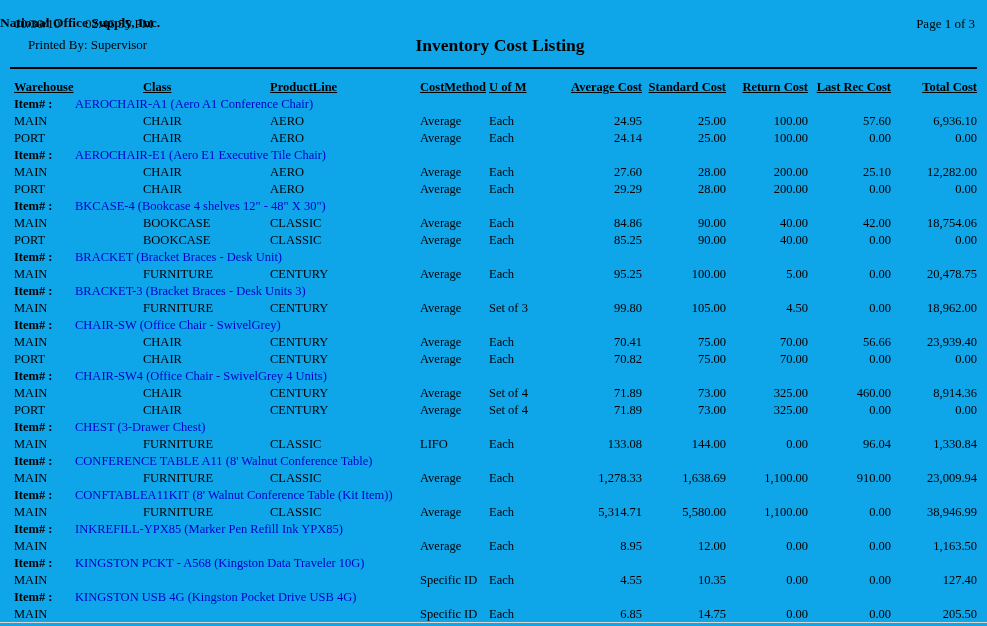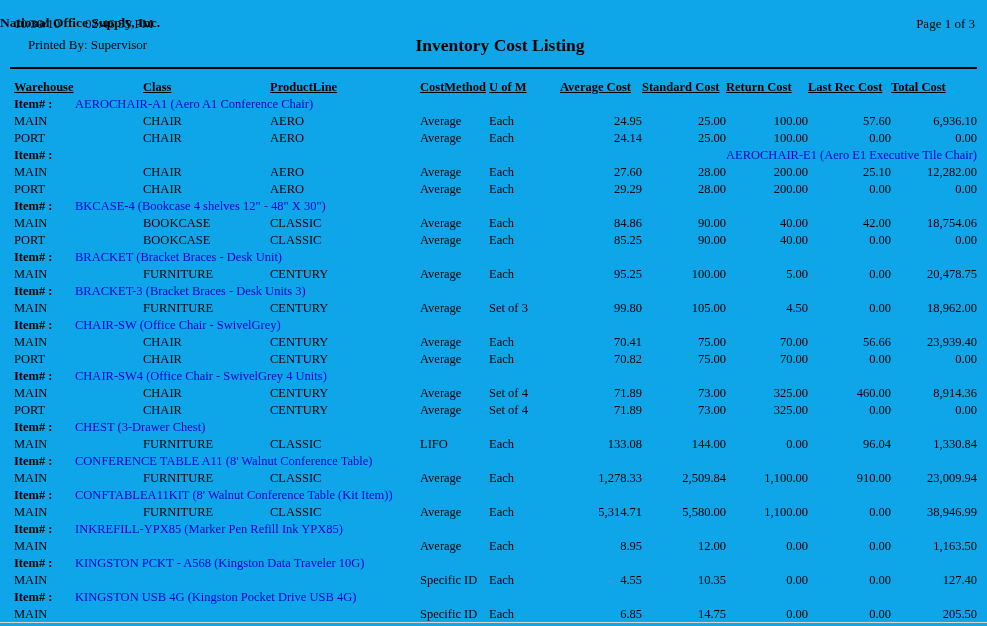--- a/index.html
+++ b/index.html
@@ -12,21 +12,21 @@
   .hdr-printed{ position:absolute; left:14px;  top:37px; font-size:13px;margin-left:14px; }
   .hdr-company{ position:absolute; left:0; right:0; top:15px; font-size:13.5px; font-weight:bold; }
   .hdr-title  { position:absolute; left:0; right:0; top:35px; text-align:center; font-size:17.5px; font-weight:bold;margin-left:13px; }
   .hdr-page   { position:absolute; right:12px; top:16px; font-size:13px; }
   .rule       { position:absolute; left:10px; width:967px; top:67px; border-top:2px solid #000; height:0; }
 
   
   .grid10 { display:grid; grid-template-columns:129px 127px 150px 69px 71px 82px 84px 82px 83px 86px; }
   .col-headers { position:absolute; left:14px; top:80px; width:963px; font-weight:bold; font-size:12.5px; }
   .col-headers span { text-decoration:underline; white-space:nowrap; }
-  .col-headers .num { text-align:left; }
+  .col-headers .num { text-align:right; }
 
   .rows { position:absolute; left:14px; top:96px; width:963px; font-size:12.5px; }
   .row  { height:17px; line-height:17px; white-space:nowrap; }
   .row .num { text-align:right; }
   .item-row { display:grid; grid-template-columns:61px 1fr; height:17px; line-height:17px; white-space:nowrap; }
   .item-label { font-weight:bold; }
   .item-desc  { cursor:pointer; }
 
   .bottom-line { position:absolute; left:0; top:622px; width:987px; border-top:1px solid #d9d6cf; height:0; }
 </style>
@@ -84,21 +84,21 @@
     <span>Each</span>
     <span class="num">24.14</span>
     <span class="num">25.00</span>
     <span class="num">100.00</span>
     <span class="num">0.00</span>
     <span class="num">0.00</span>
   </div>
 
   <div class="item-row">
     <span class="item-label">Item# :</span>
-    <span class="item-desc" style="color: rgb(0, 0, 204); text-align: right;">AEROCHAIR-E1 (Aero E1 Executive Tile Chair)</span>
+    <span class="item-desc" style="color: rgb(0, 0, 204);">AEROCHAIR-E1 (Aero E1 Executive Tile Chair)</span>
   </div>
 
   <div class="row grid10">
     <span>MAIN</span>
     <span>CHAIR</span>
     <span>AERO</span>
     <span>Average</span>
     <span>Each</span>
     <span class="num">27.60</span>
     <span class="num">28.00</span>
@@ -272,21 +272,21 @@
     <span class="item-desc" style="color: rgb(0, 0, 204);">CONFERENCE TABLE A11 (8' Walnut Conference Table)</span>
   </div>
 
   <div class="row grid10">
     <span>MAIN</span>
     <span>FURNITURE</span>
     <span>CLASSIC</span>
     <span>Average</span>
     <span>Each</span>
     <span class="num">1,278.33</span>
-    <span class="num">2,509.84</span>
+    <span class="num">1,638.69</span>
     <span class="num">1,100.00</span>
     <span class="num">910.00</span>
     <span class="num">23,009.94</span>
   </div>
 
   <div class="item-row">
     <span class="item-label">Item# :</span>
     <span class="item-desc" style="color: rgb(0, 0, 204);">CONFTABLEA11KIT (8' Walnut Conference Table (Kit Item))</span>
   </div>
 

